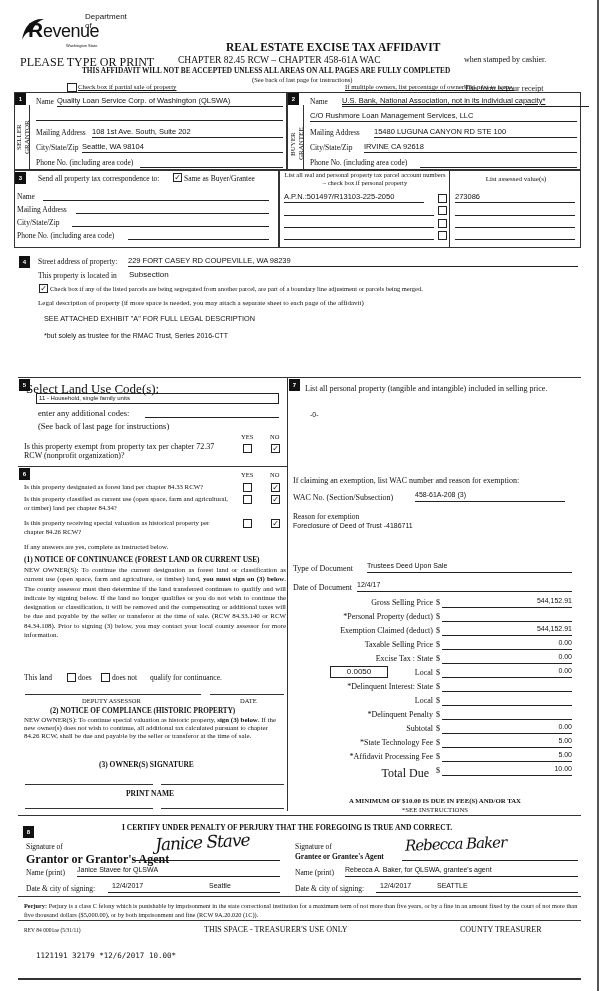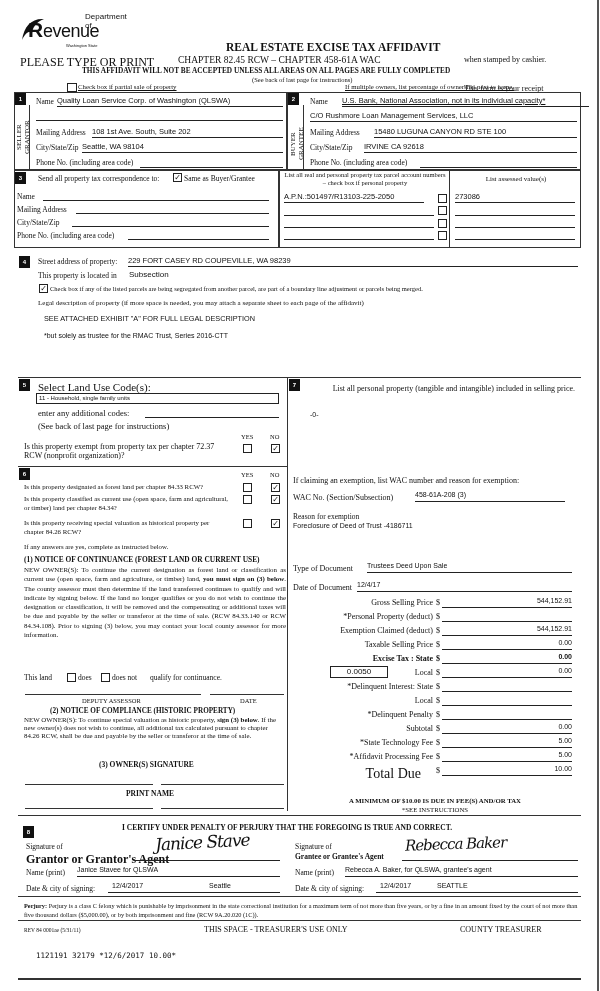--- a/index.html
+++ b/index.html
@@ -119,21 +119,21 @@
 <div class="abs cb" style="left:39px;top:284px;">✓</div>
 <div class="abs" style="left:50px;top:285px;font-size:6.5px;">Check box if any of the listed parcels are being segregated from another parcel, are part of a boundary line adjustment or parcels being merged.</div>
 <div class="abs" style="left:38px;top:299px;font-size:7px;">Legal description of property (if more space is needed, you may attach a separate sheet to each page of the affidavit)</div>
 <div class="abs fv" style="left:44px;top:314px;font-size:7.3px;">SEE ATTACHED EXHIBIT "A" FOR FULL LEGAL DESCRIPTION</div>
 <div class="abs fv" style="left:44px;top:332px;font-size:7px;">*but solely as trustee for the RMAC Trust, Series 2016-CTT</div>
 <div class="hr" style="left:18px;top:266px;width:563px;border-top:0;"></div>
 
 <div class="hr" style="left:18px;top:377px;width:563px;"></div>
 <div class="vr" style="left:287px;top:377px;height:434px;"></div>
 <div class="abs num" style="left:19px;top:379px;">5</div>
-<div class="abs" style="left:38px;top:381px;font-size:11px;">Select Land Use Code(s):</div>
+<div class="abs" style="left:26px;top:381px;font-size:13px;">Select Land Use Code(s):</div>
 <div class="abs fv" style="left:36px;top:393px;width:243px;height:11px;border:1px solid #222;box-sizing:border-box;font-size:6px;line-height:9px;padding-left:2px;">11 - Household, single family units</div>
 <div class="abs" style="left:38px;top:408px;font-size:8.5px;">enter any additional codes:</div>
 <div class="abs u" style="left:145px;top:408px;width:134px;height:9px;"></div>
 <div class="abs" style="left:38px;top:421px;font-size:8.5px;">(See back of last page for instructions)</div>
 <div class="abs" style="left:241px;top:433px;font-size:6.5px;">YES</div>
 <div class="abs" style="left:270px;top:433px;font-size:6.5px;">NO</div>
 <div class="abs" style="left:24px;top:442px;width:200px;font-size:8px;line-height:9px;">Is this property exempt from property tax per chapter 72.37 RCW (nonprofit organization)?</div>
 <div class="abs cb" style="left:243px;top:444px;"></div>
 <div class="abs cb" style="left:271px;top:444px;">✓</div>
 
@@ -170,21 +170,21 @@
   <span>NEW OWNER(S): To continue special valuation as historic property,</span> <b>sign (3) below</b><span>. If the new owner(s) does not wish to continue, all additional tax calculated pursuant to chapter 84.26 RCW, shall be due and payable by the seller or transferor at the time of sale.</span>
 </div>
 <div class="abs b" style="left:99px;top:760px;font-size:7.5px;">(3)  OWNER(S) SIGNATURE</div>
 <div class="hr" style="left:25px;top:784px;width:128px;"></div>
 <div class="hr" style="left:161px;top:784px;width:123px;"></div>
 <div class="abs b" style="left:126px;top:789px;font-size:7.5px;">PRINT NAME</div>
 <div class="hr" style="left:25px;top:808px;width:128px;"></div>
 <div class="hr" style="left:161px;top:808px;width:123px;"></div>
 
 <div class="abs num" style="left:289px;top:379px;">7</div>
-<div class="abs" style="left:305px;top:382px;width:270px;font-size:8px;line-height:13px;text-align:right;">List all  personal property (tangible and intangible) included in selling price.</div>
+<div class="abs" style="left:305px;top:382px;width:270px;font-size:8px;line-height:13px;">List all  personal property (tangible and intangible) included in selling price.</div>
 <div class="abs fv" style="left:310px;top:411px;font-size:7px;">-0-</div>
 <div class="hr" style="left:287px;top:464px;width:294px;border-top:0;"></div>
 <div class="abs" style="left:293px;top:476px;font-size:8px;">If claiming an exemption, list WAC number and reason for exemption:</div>
 <div class="abs" style="left:293px;top:493px;font-size:8px;">WAC No. (Section/Subsection)</div>
 <div class="abs fv u" style="left:415px;top:491px;width:150px;height:10px;font-size:7px;">458-61A-208 (3)</div>
 <div class="abs" style="left:293px;top:512px;font-size:7.5px;">Reason for exemption</div>
 <div class="abs fv" style="left:293px;top:522px;font-size:7px;">Foreclosure of Deed of Trust -4186711</div>
 <div class="abs" style="left:293px;top:564px;font-size:8px;">Type of Document</div>
 <div class="abs fv u" style="left:367px;top:562px;width:205px;height:10px;font-size:7px;">Trustees Deed Upon Sale</div>
 <div class="abs" style="left:293px;top:583px;font-size:8px;">Date of Document</div>
@@ -204,21 +204,21 @@
   <div style="position:absolute;top:28px;left:0;width:285px;height:12px;">
     <span class="abs right" style="right:142px;top:0;font-size:8px;">Exemption Claimed (deduct)</span>
     <span class="abs" style="left:146px;top:0;font-size:8px;">$</span>
     <span class="abs fv u right" style="left:152px;top:-1px;width:130px;height:10px;font-size:7px;">544,152.91</span>
   </div>
   <div style="position:absolute;top:42px;left:0;width:285px;height:12px;">
     <span class="abs right" style="right:142px;top:0;font-size:8px;">Taxable Selling Price</span>
     <span class="abs" style="left:146px;top:0;font-size:8px;">$</span>
     <span class="abs fv u right" style="left:152px;top:-1px;width:130px;height:10px;font-size:7px;">0.00</span>
   </div>
-  <div style="position:absolute;top:56px;left:0;width:285px;height:12px;font-weight:bold;">
+  <div style="position:absolute;top:56px;left:0;width:285px;height:12px;">
     <span class="abs right" style="right:142px;top:0;font-size:8px;">Excise Tax : State</span>
     <span class="abs" style="left:146px;top:0;font-size:8px;">$</span>
     <span class="abs fv u right" style="left:152px;top:-1px;width:130px;height:10px;font-size:7px;">0.00</span>
   </div>
   <div style="position:absolute;top:70px;left:0;width:285px;height:12px;">
     <span class="abs fv" style="left:40px;top:-2px;width:58px;height:12px;border:1px solid #222;box-sizing:border-box;text-align:center;font-size:8px;line-height:10px;">0.0050</span>
     <span class="abs right" style="right:142px;top:0;font-size:8px;">Local</span>
     <span class="abs" style="left:146px;top:0;font-size:8px;">$</span>
     <span class="abs fv u right" style="left:152px;top:-1px;width:130px;height:10px;font-size:7px;">0.00</span>
   </div>
@@ -246,21 +246,21 @@
     <span class="abs right" style="right:142px;top:0;font-size:8px;">*State Technology Fee</span>
     <span class="abs" style="left:146px;top:0;font-size:8px;">$</span>
     <span class="abs fv u right" style="left:152px;top:-1px;width:130px;height:10px;font-size:7px;">5.00</span>
   </div>
   <div style="position:absolute;top:154px;left:0;width:285px;height:12px;">
     <span class="abs right" style="right:142px;top:0;font-size:8px;">*Affidavit Processing Fee</span>
     <span class="abs" style="left:146px;top:0;font-size:8px;">$</span>
     <span class="abs fv u right" style="left:152px;top:-1px;width:130px;height:10px;font-size:7px;">5.00</span>
   </div>
   <div style="position:absolute;top:168px;left:0;width:285px;height:12px;">
-    <span class="abs right" style="right:154px;top:0;font-size:14px;">Total Due</span>
+    <span class="abs right" style="right:146px;top:0;font-size:12px;">Total Due</span>
     <span class="abs" style="left:146px;top:0;font-size:8px;">$</span>
     <span class="abs fv u right" style="left:152px;top:-1px;width:130px;height:10px;font-size:7px;">10.00</span>
   </div>
 </div>
 <div class="abs b" style="left:290px;top:797px;width:290px;text-align:center;font-size:6.8px;">A MINIMUM OF $10.00 IS DUE IN FEE(S) AND/OR TAX</div>
 <div class="abs" style="left:290px;top:806px;width:290px;text-align:center;font-size:6.8px;">*SEE INSTRUCTIONS</div>
 
 <div class="hr" style="left:18px;top:815px;width:563px;"></div>
 <div class="abs num" style="left:23px;top:826px;">8</div>
 <div class="abs b" style="left:122px;top:823px;font-size:7.5px;">I CERTIFY UNDER PENALTY OF PERJURY THAT THE FOREGOING IS TRUE AND CORRECT.</div>

